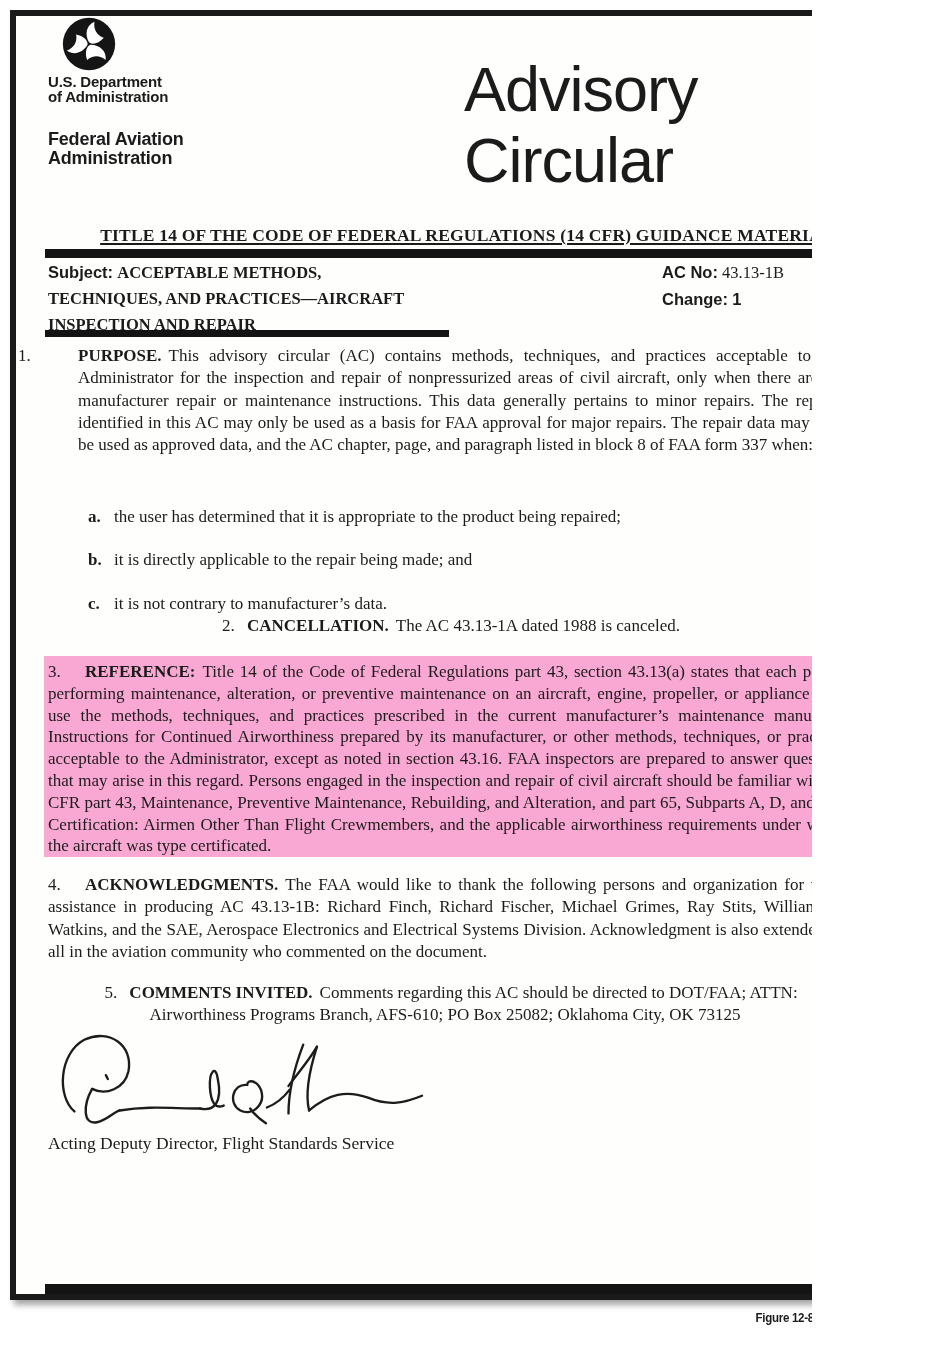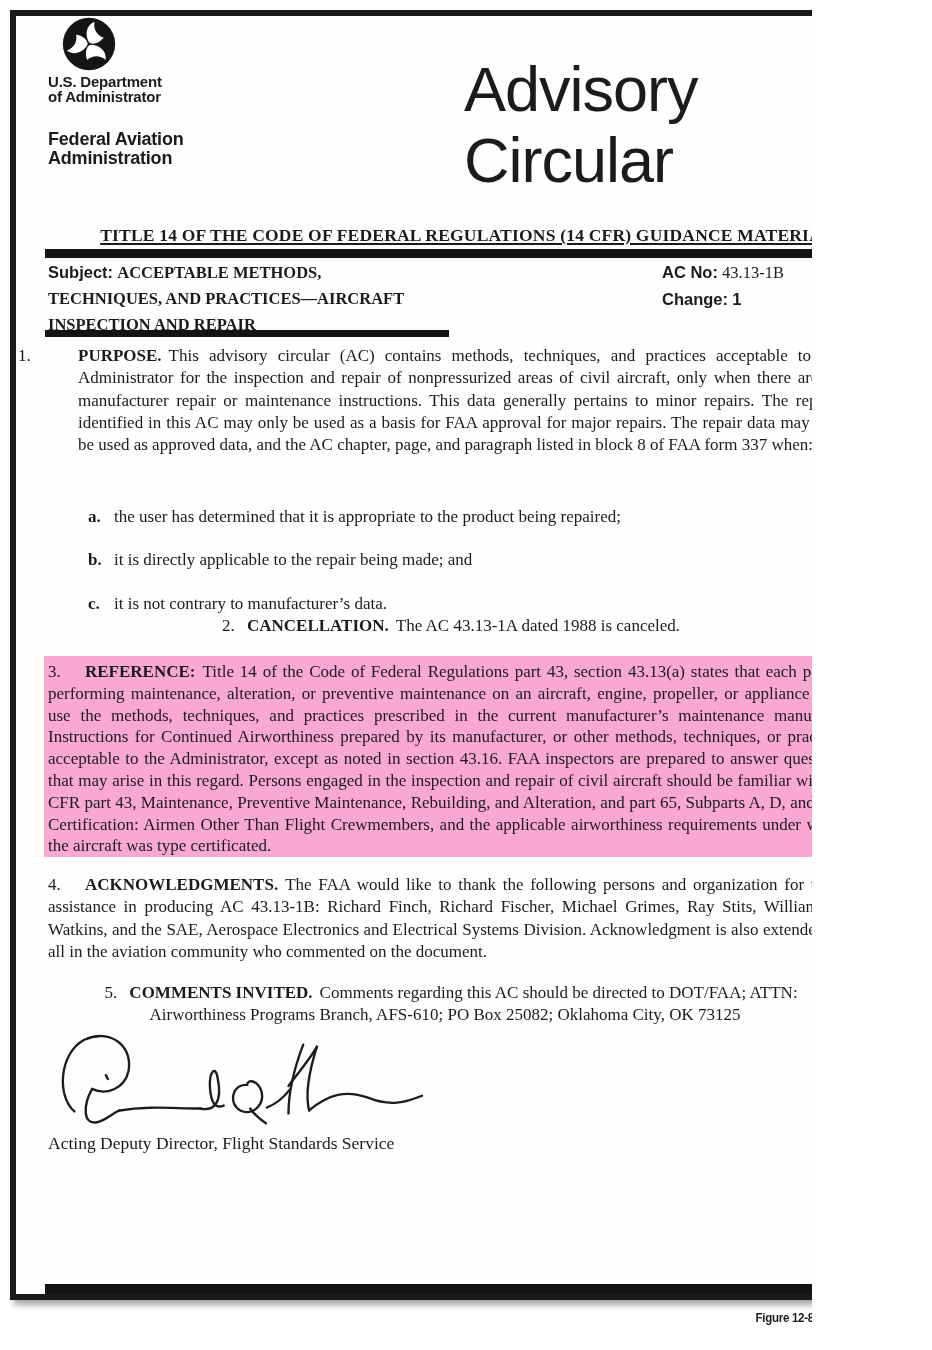--- a/index.html
+++ b/index.html
@@ -70,21 +70,21 @@
         <g fill="#ffffff">
           <path id="blade" d="M32 30 C 26.5 20 29 9.5 38.5 5.5 C 37 14 41 21.5 49.5 24.5 C 44 31 36 33.5 32 30 Z"></path>
           <use href="#blade" transform="rotate(120 32 32)"></use>
           <use href="#blade" transform="rotate(240 32 32)"></use>
         </g>
       </svg>
     </div>
 
     <div class="abs dept sans">
       <div>U.S. Department</div>
-      <div>of Administrator</div>
+      <div>of Administration</div>
     </div>
 
     <div class="abs agency sans">
       <div>Federal Aviation</div>
       <div>Administration</div>
     </div>
 
     <div class="abs doc-title sans">
       <div>Advisory</div>
       <div>Circular</div>

